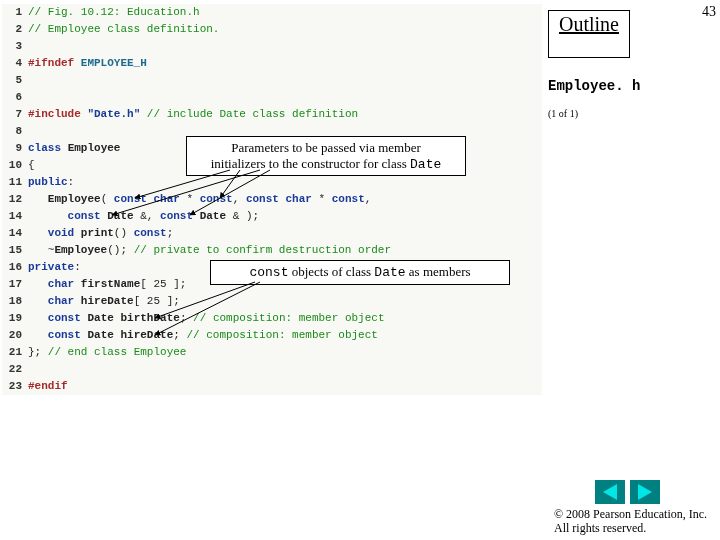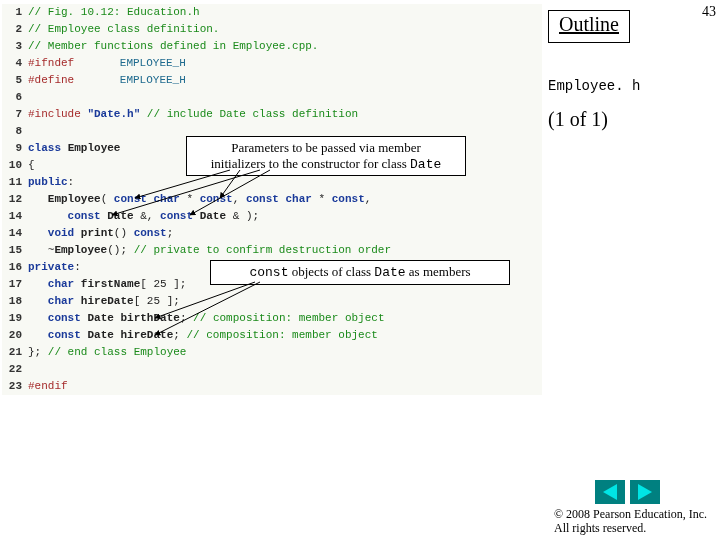--- a/index.html
+++ b/index.html
@@ -30,58 +30,58 @@
   .line-no {
     width: 20px;
     text-align: right;
     padding-right: 6px;
     color: #333;
     font-weight: bold;
     flex-shrink: 0;
   }
   .code-text { white-space: pre; }
   .tok-comment { color: #1a8a1a; }
-  .tok-pp      { color: #a52a2a; font-weight: normal; }
-  .tok-macro   { color: #1e6a8e; font-weight: normal; margin-left: 39px; }
+  .tok-pp      { color: #a52a2a; font-weight: bold; }
+  .tok-macro   { color: #1e6a8e; font-weight: bold; }
   .tok-kw      { color: #1a3a9a; font-weight: bold; }
   .tok-ident   { color: #222; font-weight: bold; }
   .tok-str     { color: #1a3a9a; font-weight: bold; }
   .tok-plain   { color: #222; }
 
   .outline-box {
     position: absolute;
     top: 10px;
     left: 548px;
     border: 1px solid #000;
-    padding: 2px 10px 6px 10px;
+    padding: 2px 10px 21px 10px;
     font-family: "Times New Roman", serif;
     font-size: 20px;
     text-decoration: underline;
   }
   .page-no {
     position: absolute;
     top: 4px;
     right: 4px;
     font-family: Liberation Serif, serif;
     font-size: 14px;
   }
   .filename {
     position: absolute;
     top: 78px;
     left: 548px;
     font-family: "Courier New", monospace;
     font-size: 14px;
-    font-weight: normal;
+    font-weight: bold;
   }
   .page-of {
     position: absolute;
     top: 108px;
     left: 548px;
     font-family: "Times New Roman", serif;
-    font-size: 20px;
+    font-size: 10px;
   }
 
   .callout {
     position: absolute;
     background: #fff;
     border: 1px solid #000;
     font-family: "Times New Roman", serif;
     font-size: 13px;
     text-align: center;
     padding: 3px 4px;
@@ -123,29 +123,27 @@
     <div class="code-line">
       <span class="line-no">1</span>
       <span class="code-text"><span class="tok-comment">// Fig. 10.12: Education.h</span></span>
     </div>
     <div class="code-line">
       <span class="line-no">2</span>
       <span class="code-text"><span class="tok-comment">// Employee class definition.</span></span>
     </div>
     <div class="code-line">
       <span class="line-no">3</span>
-      <span class="code-text"><span class="tok-comment">// Member functions defined in Employee.cpp.</span></span>
     </div>
     <div class="code-line">
       <span class="line-no">4</span>
       <span class="code-text"><span class="tok-pp">#ifndef </span><span class="tok-macro">EMPLOYEE_H</span></span>
     </div>
     <div class="code-line">
       <span class="line-no">5</span>
-      <span class="code-text"><span class="tok-pp">#define </span><span class="tok-macro">EMPLOYEE_H</span></span>
     </div>
     <div class="code-line">
       <span class="line-no">6</span>
       <span class="code-text"></span>
     </div>
     <div class="code-line">
       <span class="line-no">7</span>
       <span class="code-text"><span class="tok-pp">#include </span><span class="tok-str">"Date.h"</span><span class="tok-plain"> </span><span class="tok-comment">// include Date class definition</span></span>
     </div>
     <div class="code-line">

